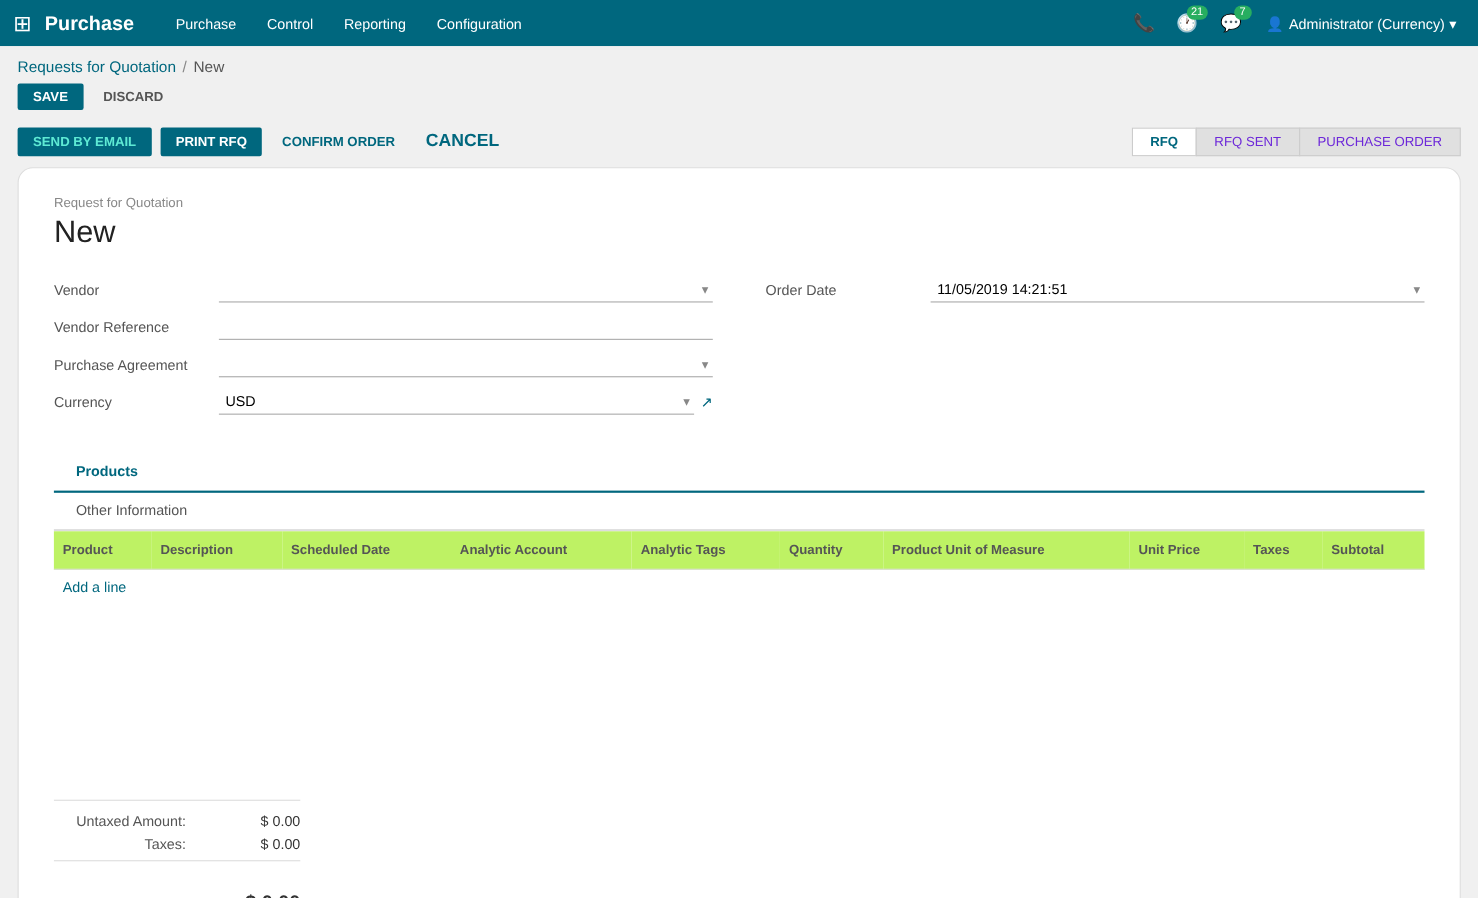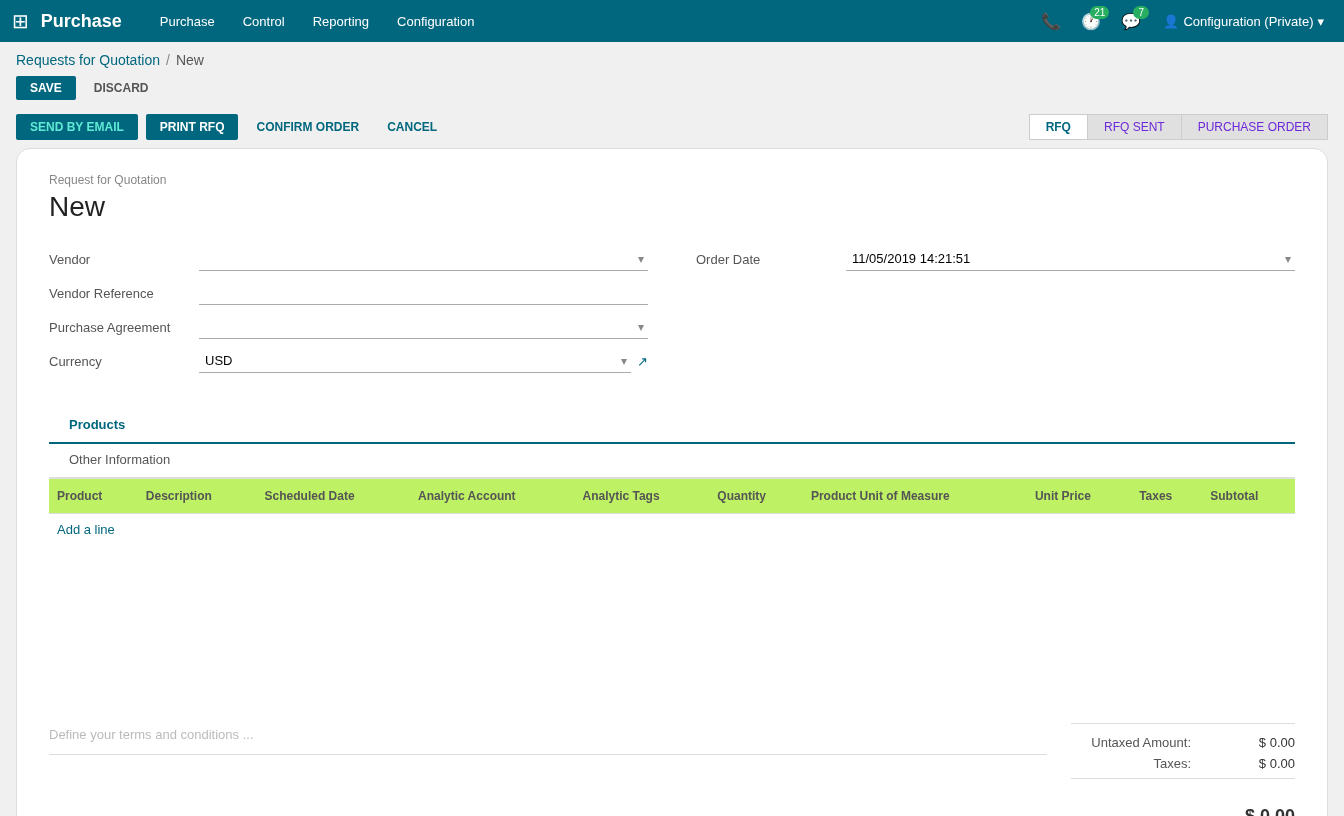--- a/index.html
+++ b/index.html
@@ -159,21 +159,21 @@
       font-size: 12px;
       font-weight: 600;
       cursor: pointer;
       text-transform: uppercase;
     }
     .btn-cancel {
       background: transparent;
       color: #00677e;
       border: none;
       padding: 6px 10px;
-      font-size: 12px;
+      font-size: 16px;
       font-weight: 600;
       cursor: pointer;
       text-transform: uppercase;
     }
     .status-steps {
       margin-left: auto;
       display: flex;
       align-items: flex-end;
       padding-left: 44px;
     }
@@ -394,21 +394,21 @@
     <span class="topnav-icon-btn">
       🕐
       <span class="badge">21</span>
     </span>
     <span class="topnav-icon-btn">
       💬
       <span class="badge">7</span>
     </span>
     <div class="topnav-user">
       <span>👤</span>
-      <span>Configuration (Private)</span>
+      <span>Administrator (Currency)</span>
       <span>▾</span>
     </div>
   </div>
 </nav>
 
 <div class="breadcrumb-bar">
   <span class="breadcrumb-link">Requests for Quotation</span>
   <span class="breadcrumb-sep">/</span>
   <span class="breadcrumb-current">New</span>
 </div>
@@ -503,24 +503,20 @@
             <th>Subtotal</th>
           </tr>
         </thead>
         <tbody>
         </tbody>
       </table>
       <a class="add-line">Add a line</a>
     </div>
 
     <div style="display:flex; gap:24px; align-items:flex-start; margin-top:40px;">
-      <div style="flex:1;">
-        <div class="terms-placeholder">Define your terms and conditions ...</div>
-        <hr class="terms-divider">
-      </div>
       <div>
         <hr class="totals-divider" style="width:100%; margin-bottom:8px;">
         <div class="totals-row">
           <span class="totals-label">Untaxed Amount:</span>
           <span class="totals-value">$ 0.00</span>
         </div>
         <div class="totals-row">
           <span class="totals-label">Taxes:</span>
           <span class="totals-value">$ 0.00</span>
         </div>

